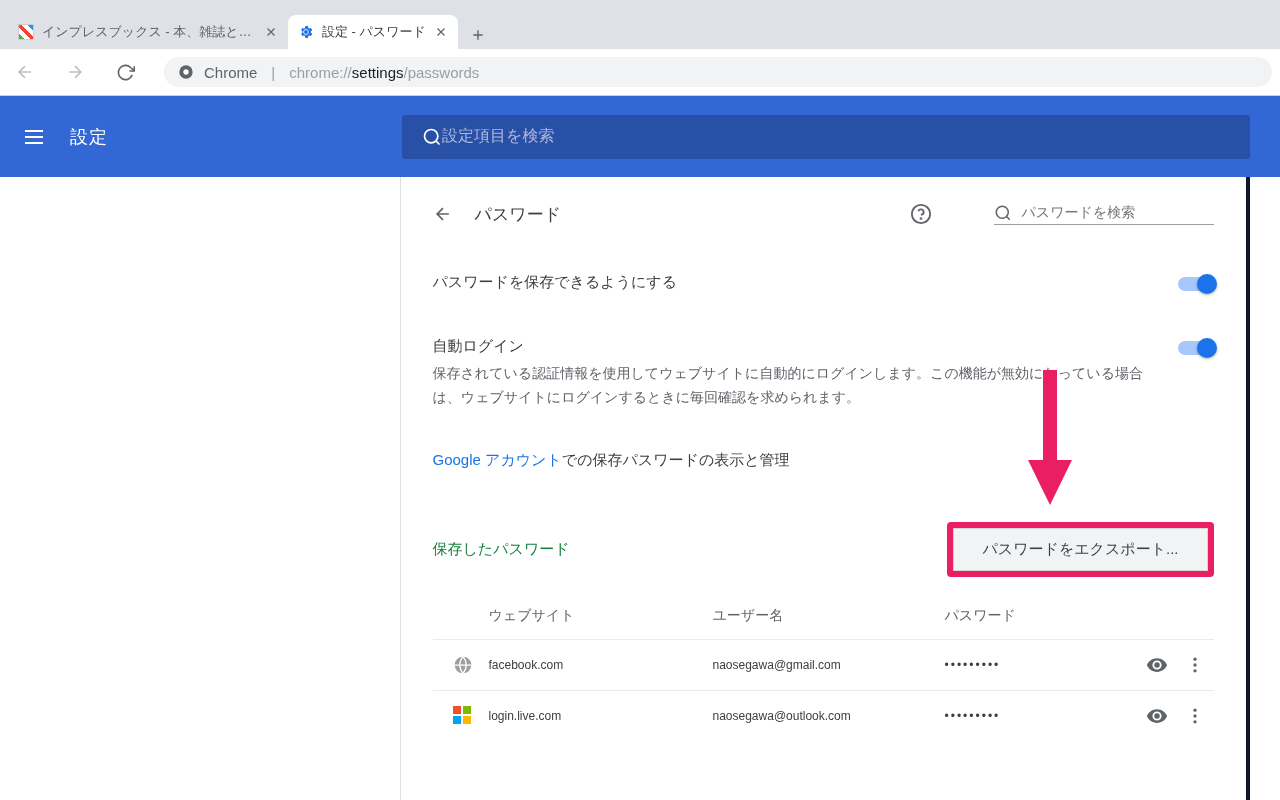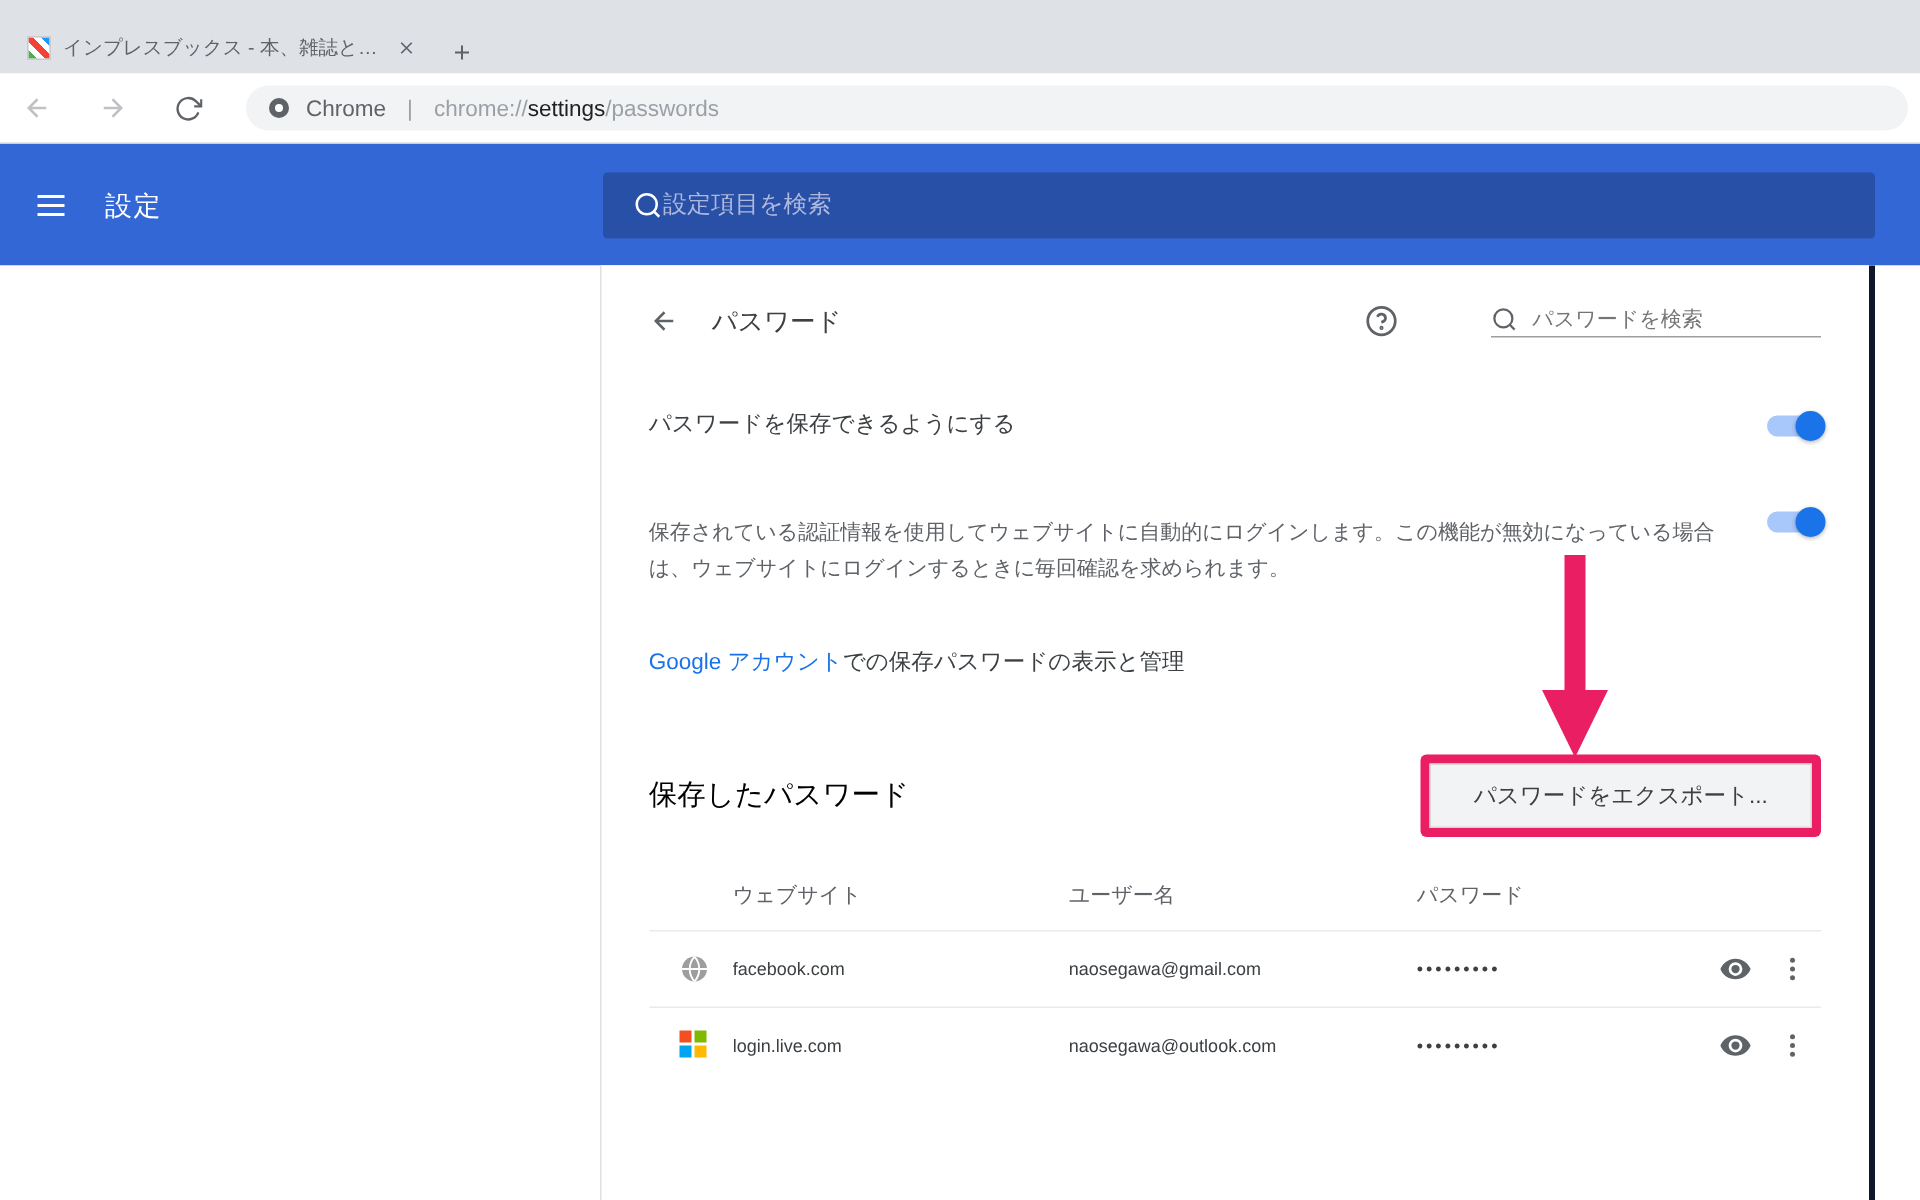--- a/index.html
+++ b/index.html
@@ -49,21 +49,21 @@
 .setting-label{font-size:15px;color:#3c4043;}
 .setting-desc{font-size:14px;color:#5f6368;margin-top:6px;line-height:1.7;}
 .toggle{width:36px;height:14px;background:#a8c7fa;border-radius:10px;position:relative;flex-shrink:0;margin-top:4px;}
 .toggle .knob{position:absolute;right:-3px;top:-3px;width:20px;height:20px;background:#1a73e8;border-radius:50%;box-shadow:0 1px 3px rgba(0,0,0,0.3);}
 
 .linkrow{padding:18px 0;}
 .linkrow .link{color:#1a73e8;font-size:15px;}
 .linkrow .plain{color:#3c4043;font-size:15px;}
 
 .section-head{display:flex;align-items:center;padding:34px 0 16px 0;}
-.section-title{font-size:19px;color:#000000;flex:1;}
+.section-title{font-size:15px;color:#15803d;flex:1;}
 
 .export-highlight-box{padding:6px;background:#e91e63;border-radius:4px;}
 .export-button{background:#f1f3f4;border:1px solid #d5d5d5;color:#3c4043;font-size:15px;padding:11px 28px;cursor:pointer;}
 
 .arrow-overlay{position:absolute;left:1020px; top:370px; pointer-events:none;}
 
 .table-head{display:flex;padding:14px 0 14px 56px;color:#5f6368;font-size:14px;}
 .col-site{width:224px;}
 .col-user{width:232px;}
 .col-pass{flex:1;}
@@ -85,20 +85,30 @@
 
 svg{display:block}
 </style>
 </head>
 <body>
 
 <div class="browser-tabs">
   <div class="tab">
     <div class="favicon impress-fav"></div>
     <span class="title">インプレスブックス - 本、雑誌と関連W</span>
+    <svg class="close" viewBox="0 0 24 24" fill="none" stroke="currentColor" stroke-width="2">
+        <path d="M18 6L6 18M6 6l12 12"></path>
+      </svg>
+  </div>
+  <div class="tab active">
+    <svg class="favicon chrome-fav" viewBox="0 0 24 24">
+        <circle cx="12" cy="12" r="3" fill="#1a73e8"></circle>
+        <path fill="#1a73e8" d="M19.4 13a7.5 7.5 0 000-2l2-1.6-2-3.4-2.4.9a7.5 7.5 0 00-1.7-1L15 3h-4l-.4 2.9a7.5 7.5 0 00-1.7 1l-2.4-.9-2 3.4L6.6 11a7.5 7.5 0 000 2l-2 1.6 2 3.4 2.4-.9a7.5 7.5 0 001.7 1L11 21h4l.4-2.9a7.5 7.5 0 001.7-1l2.4.9 2-3.4zM12 16a4 4 0 110-8 4 4 0 010 8z"></path>
+      </svg>
+    <span class="title">設定 - パスワード</span>
     <svg class="close" viewBox="0 0 24 24" fill="none" stroke="currentColor" stroke-width="2">
         <path d="M18 6L6 18M6 6l12 12"></path>
       </svg>
   </div>
   <div class="newtab">
     <svg width="16" height="16" viewBox="0 0 24 24" fill="none" stroke="currentColor" stroke-width="2">
         <path d="M12 5v14M5 12h14"></path>
       </svg>
   </div>
 </div>
@@ -177,20 +187,21 @@
         <div class="setting-text">
             <div class="setting-label">パスワードを保存できるようにする</div>
           </div>
         <div class="toggle">
             <div class="knob"></div>
           </div>
       </div>
 
       <div class="setting-row">
         <div class="setting-text">
+          <div class="setting-label">自動ログイン</div>
           <div class="setting-desc">保存されている認証情報を使用してウェブサイトに自動的にログインします。この機能が無効になっている場合は、ウェブサイトにログインするときに毎回確認を求められます。</div>
         </div>
         <div class="toggle">
             <div class="knob"></div>
           </div>
       </div>
 
       <div class="linkrow">
         <span class="link">Google アカウント</span><span class="plain">での保存パスワードの表示と管理</span>
       </div>

